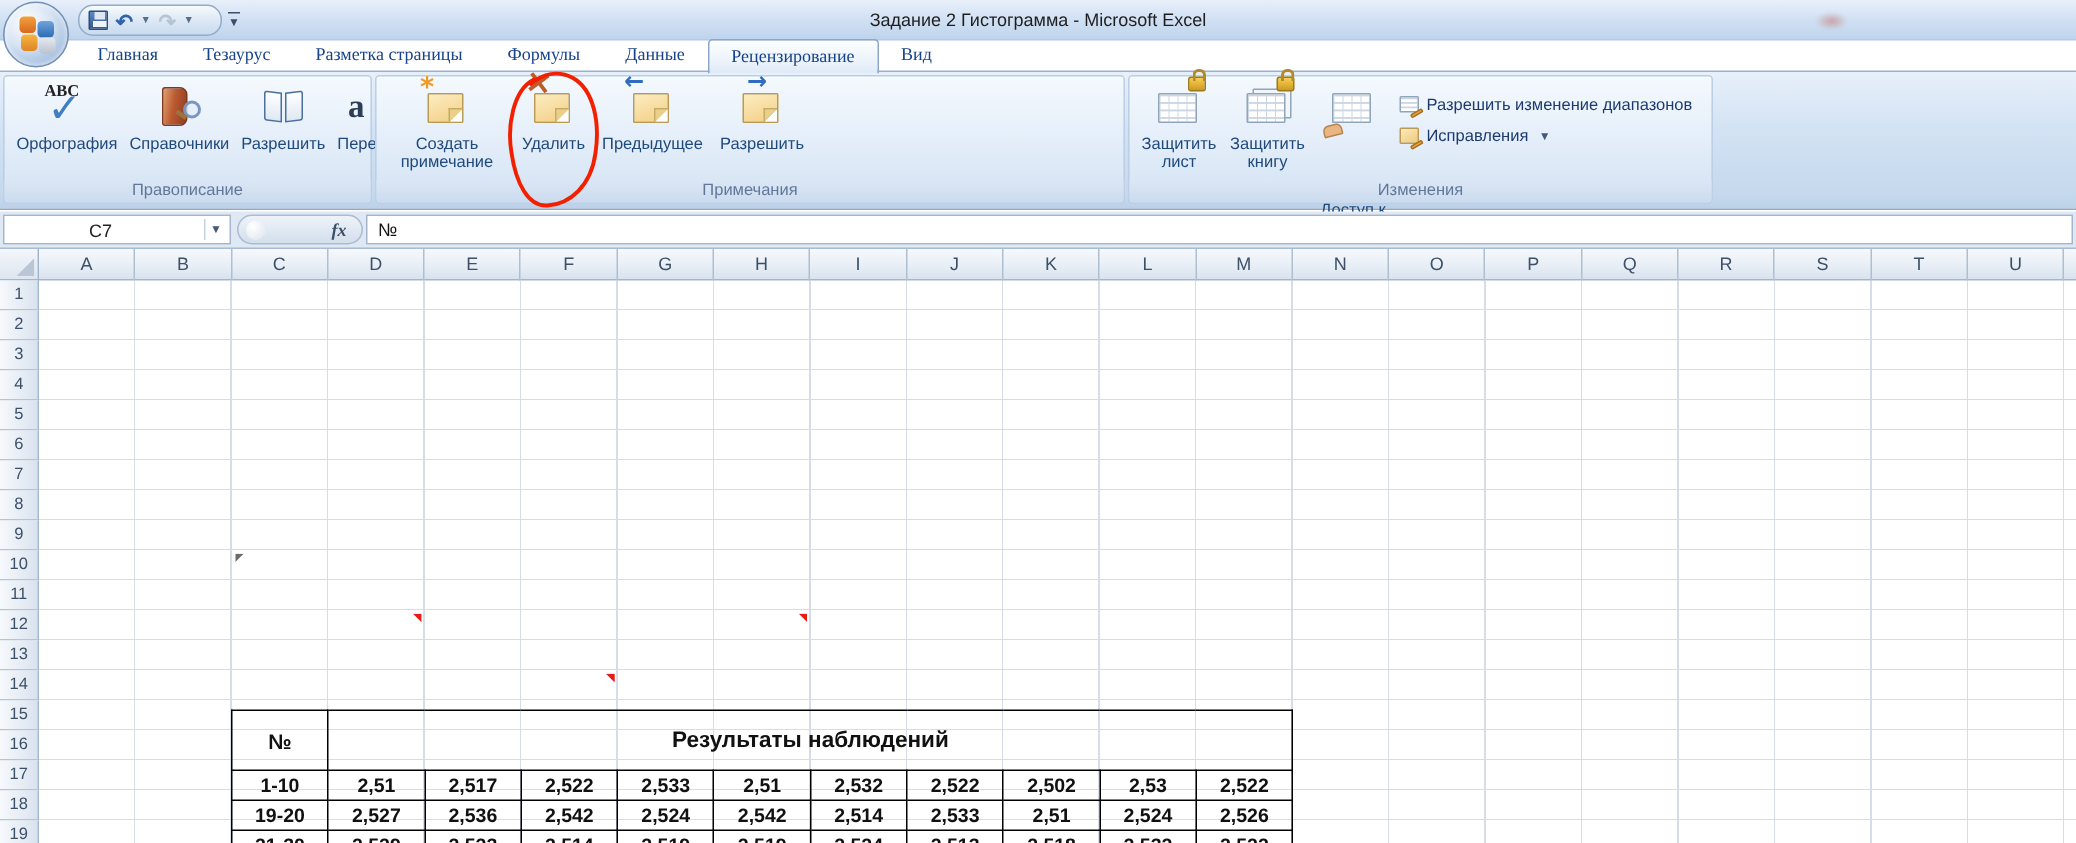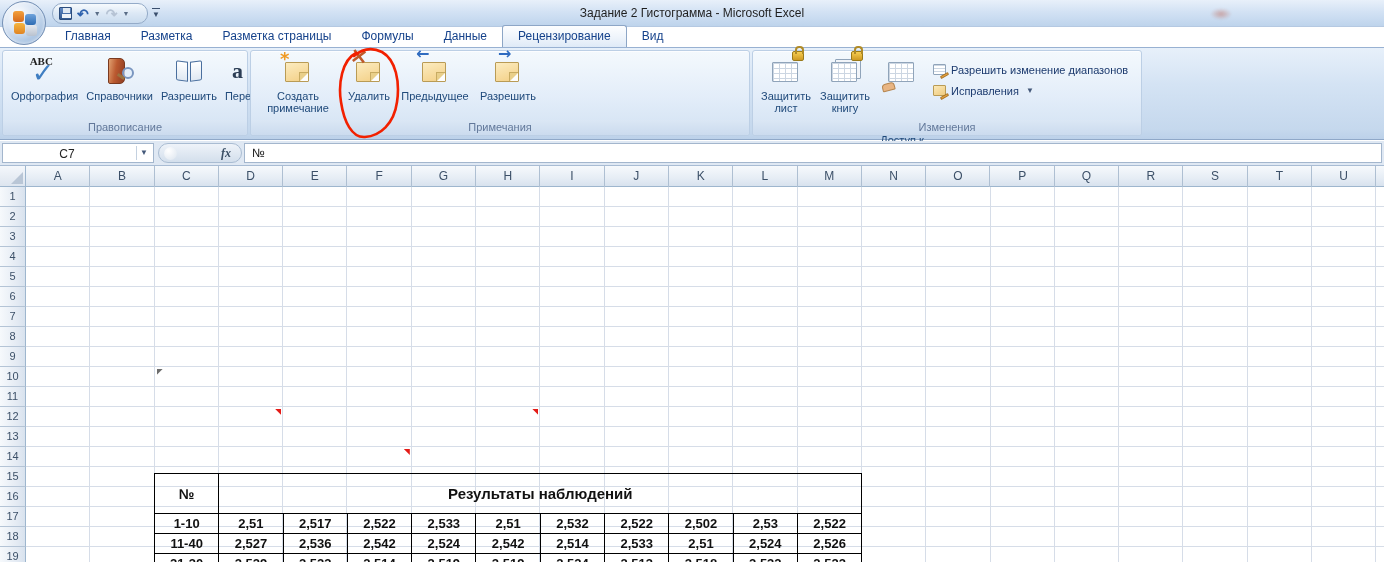--- a/index.html
+++ b/index.html
@@ -28,21 +28,21 @@
   .qat-save { width:13px; height:13px; background:linear-gradient(#5f87c2,#33598f); border:1px solid #2c4d7d; border-radius:1px; position:relative; }
   .qat-save::before { content:""; position:absolute; left:3px; top:0; width:7px; height:5px; background:#dfe8f2; }
   .qat-save::after { content:""; position:absolute; left:2px; bottom:1px; width:9px; height:4px; background:#eef3f8; }
   .qat-undo { color:#2f62ad; font-size:14px; font-weight:bold; line-height:14px; }
   .qat-redo { color:#b6c3d4; font-size:14px; font-weight:bold; line-height:14px; }
   .qat-caret { font-size:7px; color:#5a6d87; }
   .qat-more { position:absolute; left:152px; top:8px; font-size:8px; color:#3a4f6d; }
   .qat-more .bar { display:block; width:8px; height:1px; background:#3a4f6d; margin-bottom:1px; }
 
   
-  .tabrow { position:absolute; left:50px; top:26px; right:0; height:21px; display:flex; align-items:flex-end; z-index:5; }
+  .tabrow { position:absolute; left:50px; top:26px; right:0; height:21px; display:flex; align-items:flex-start; z-index:5;font-family:Liberation Serif, serif; }
   .tab { padding:3px 15px 4px; font-size:12px; color:#15428b; cursor:default; }
   .tab.active { background:linear-gradient(#fdfeff,#eef4fb 55%,#dfeaf7); border:1px solid #8da6c6; border-bottom:none;
     border-radius:3px 3px 0 0; color:#15428b; }
 
   
   .ribbon { position:absolute; left:0; top:47px; width:1384px; height:93px;
     background:linear-gradient(#e7f0fa, #d4e3f4 40%, #c5d8ed 90%, #bcd1e9); border-top:1px solid #98b1d2; border-bottom:1px solid #8fa8c8; }
   .rgroup { position:absolute; top:2px; height:86px; border:1px solid #bccfe5; border-radius:3px;
     background:linear-gradient(#f4f9fd, #e3edf9 55%, #d2e2f3); box-shadow:inset 0 1px 0 rgba(255,255,255,.7); }
   .rgroup-label { position:absolute; left:0; right:0; bottom:0; height:15px; font-size:11px; text-align:center;
@@ -174,21 +174,21 @@
     <span class="qat-save"></span>
     <span class="qat-undo">↶</span>
       <span class="qat-caret">▼</span>
     <span class="qat-redo">↷</span>
       <span class="qat-caret">▼</span>
   </div>
   <div class="qat-more"><span class="bar"></span>▼</div>
 
   <div class="tabrow">
       <div class="tab">Главная</div>
-      <div class="tab">Разметка</div>
+      <div class="tab">Тезаурус</div>
       <div class="tab">Разметка страницы</div>
       <div class="tab">Формулы</div>
       <div class="tab">Данные</div>
       <div class="tab active">Рецензирование</div>
       <div class="tab">Вид</div>
     </div>
 
   <div class="ribbon">
 
     <div class="rgroup" style="left:2px; width:246px;">
@@ -373,21 +373,21 @@
             <td>2,522</td>
             <td>2,533</td>
             <td>2,51</td>
             <td>2,532</td>
             <td>2,522</td>
             <td>2,502</td>
             <td>2,53</td>
             <td>2,522</td>
           </tr>
           <tr class="data">
-            <td>11-40</td>
+            <td>19-20</td>
             <td>2,527</td>
             <td>2,536</td>
             <td>2,542</td>
             <td>2,524</td>
             <td>2,542</td>
             <td>2,514</td>
             <td>2,533</td>
             <td>2,51</td>
             <td>2,524</td>
             <td>2,526</td>

